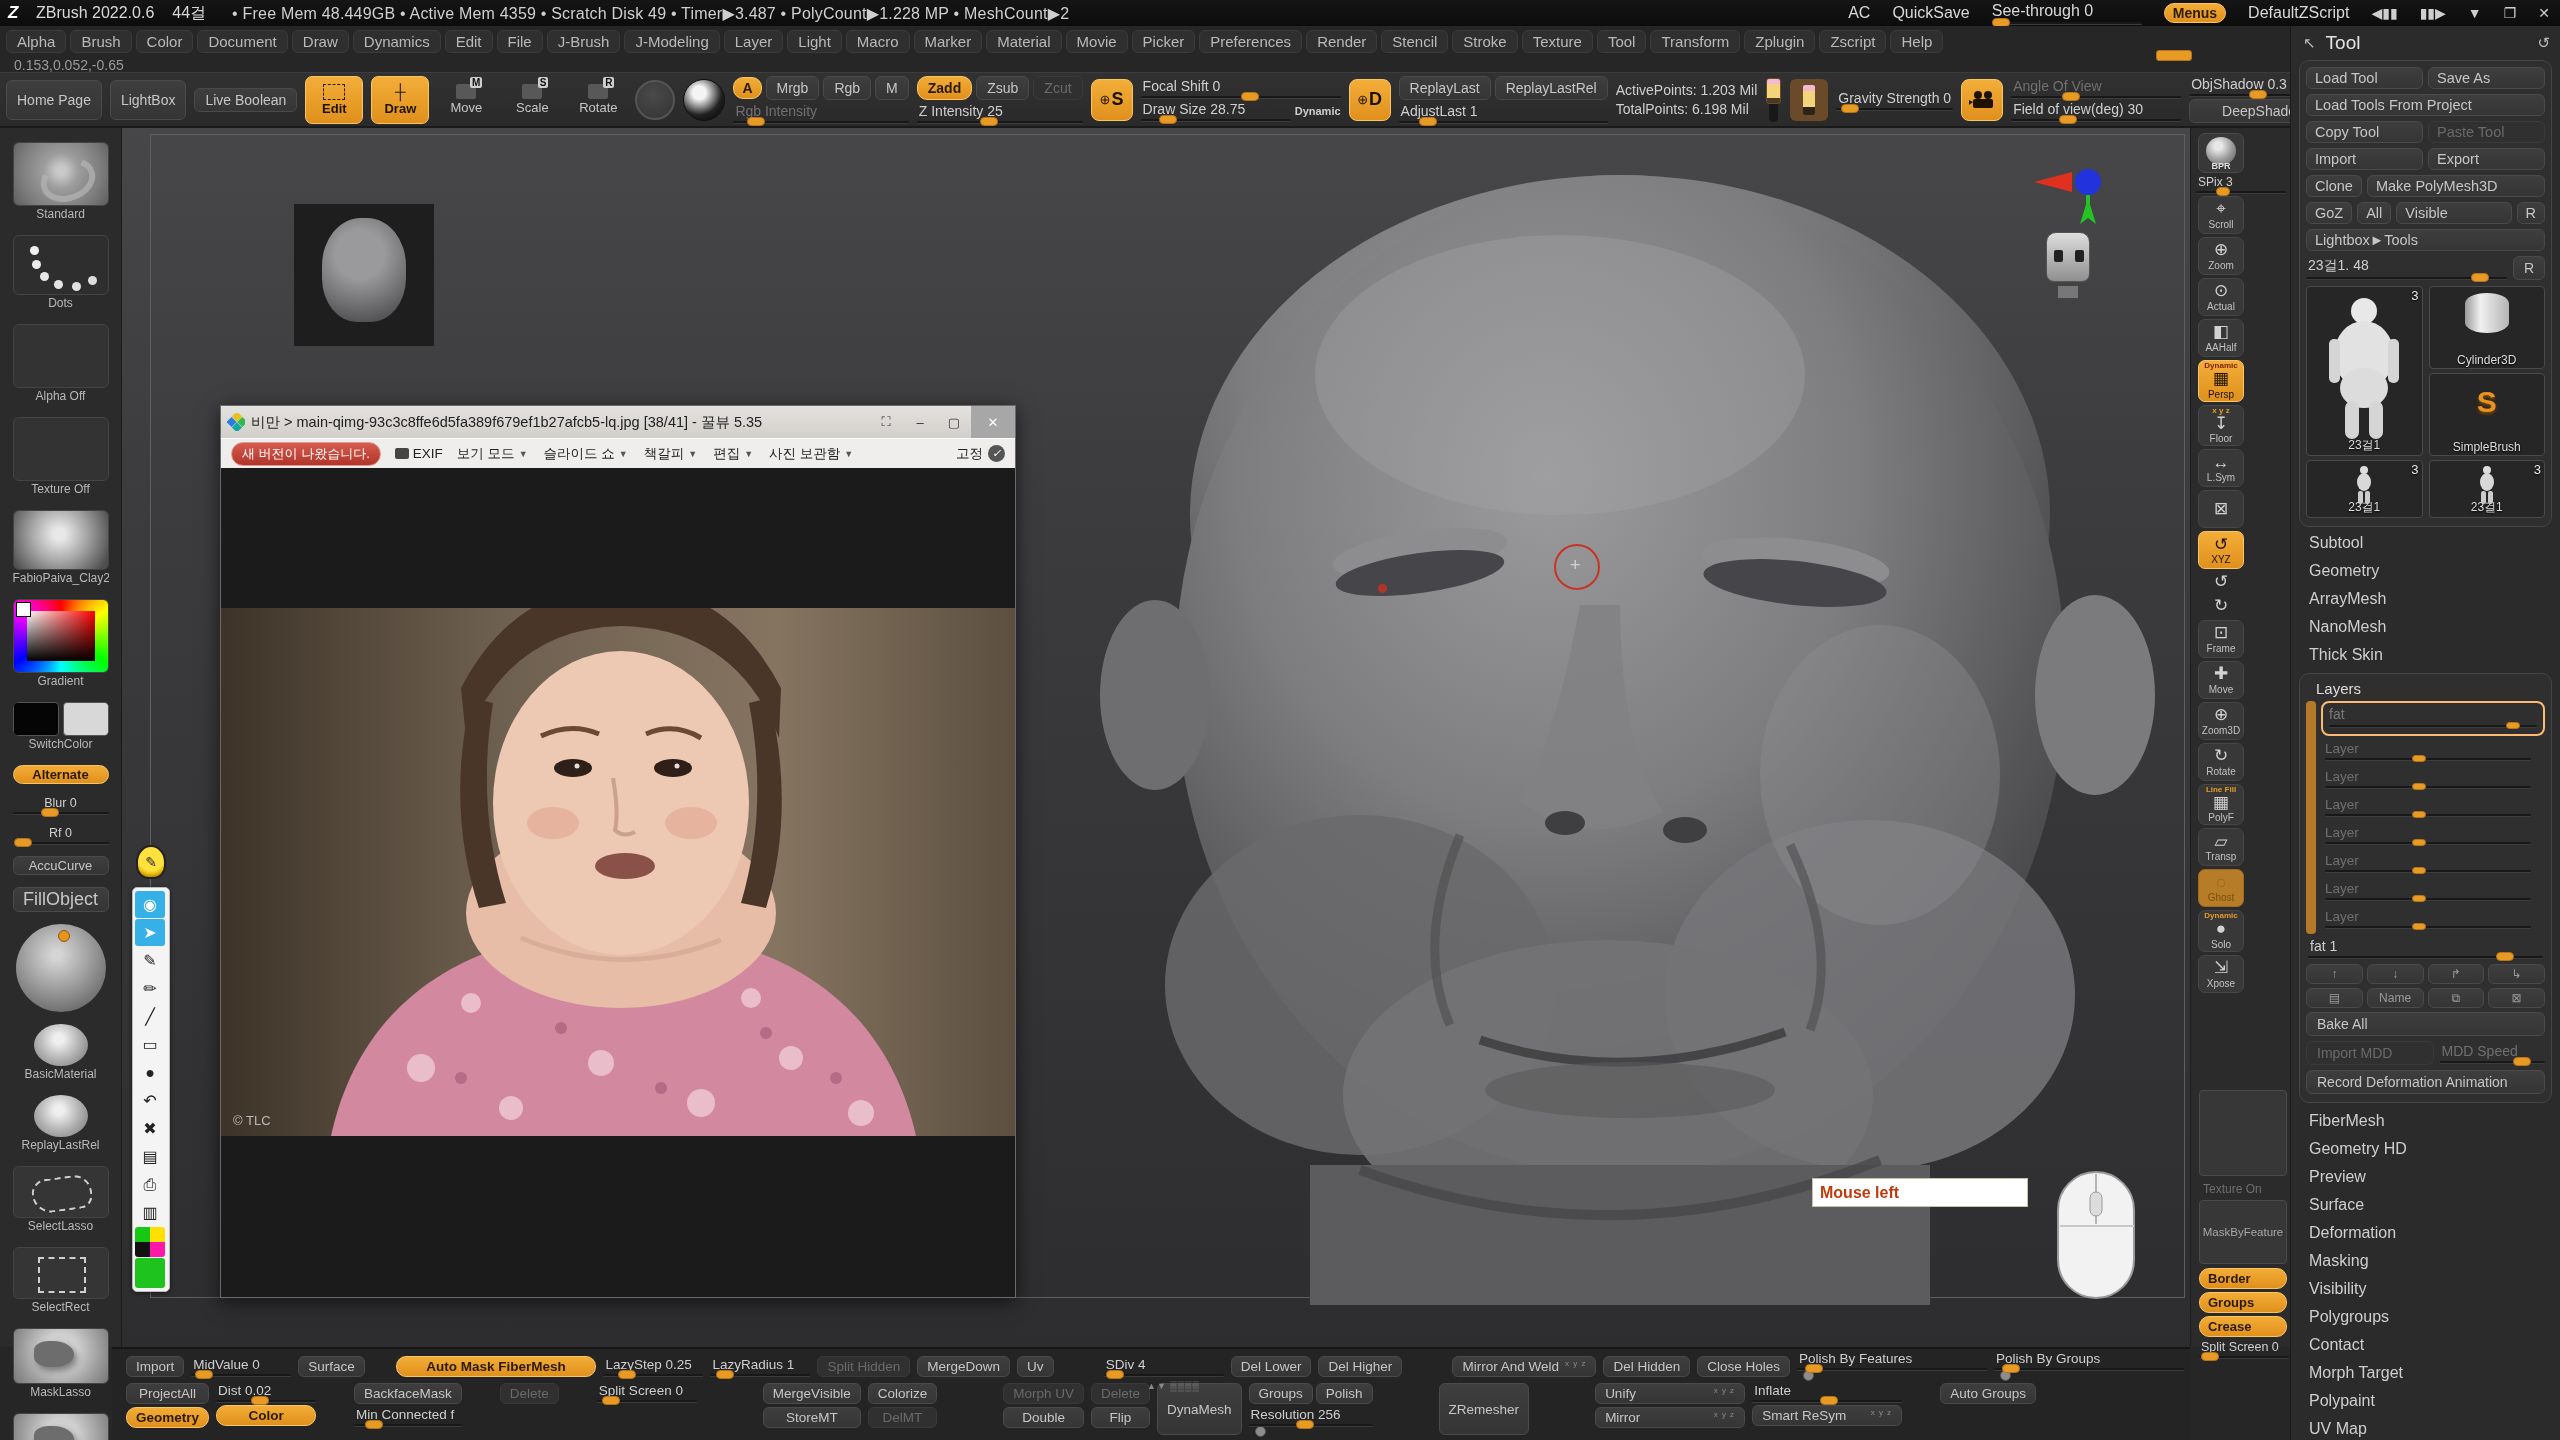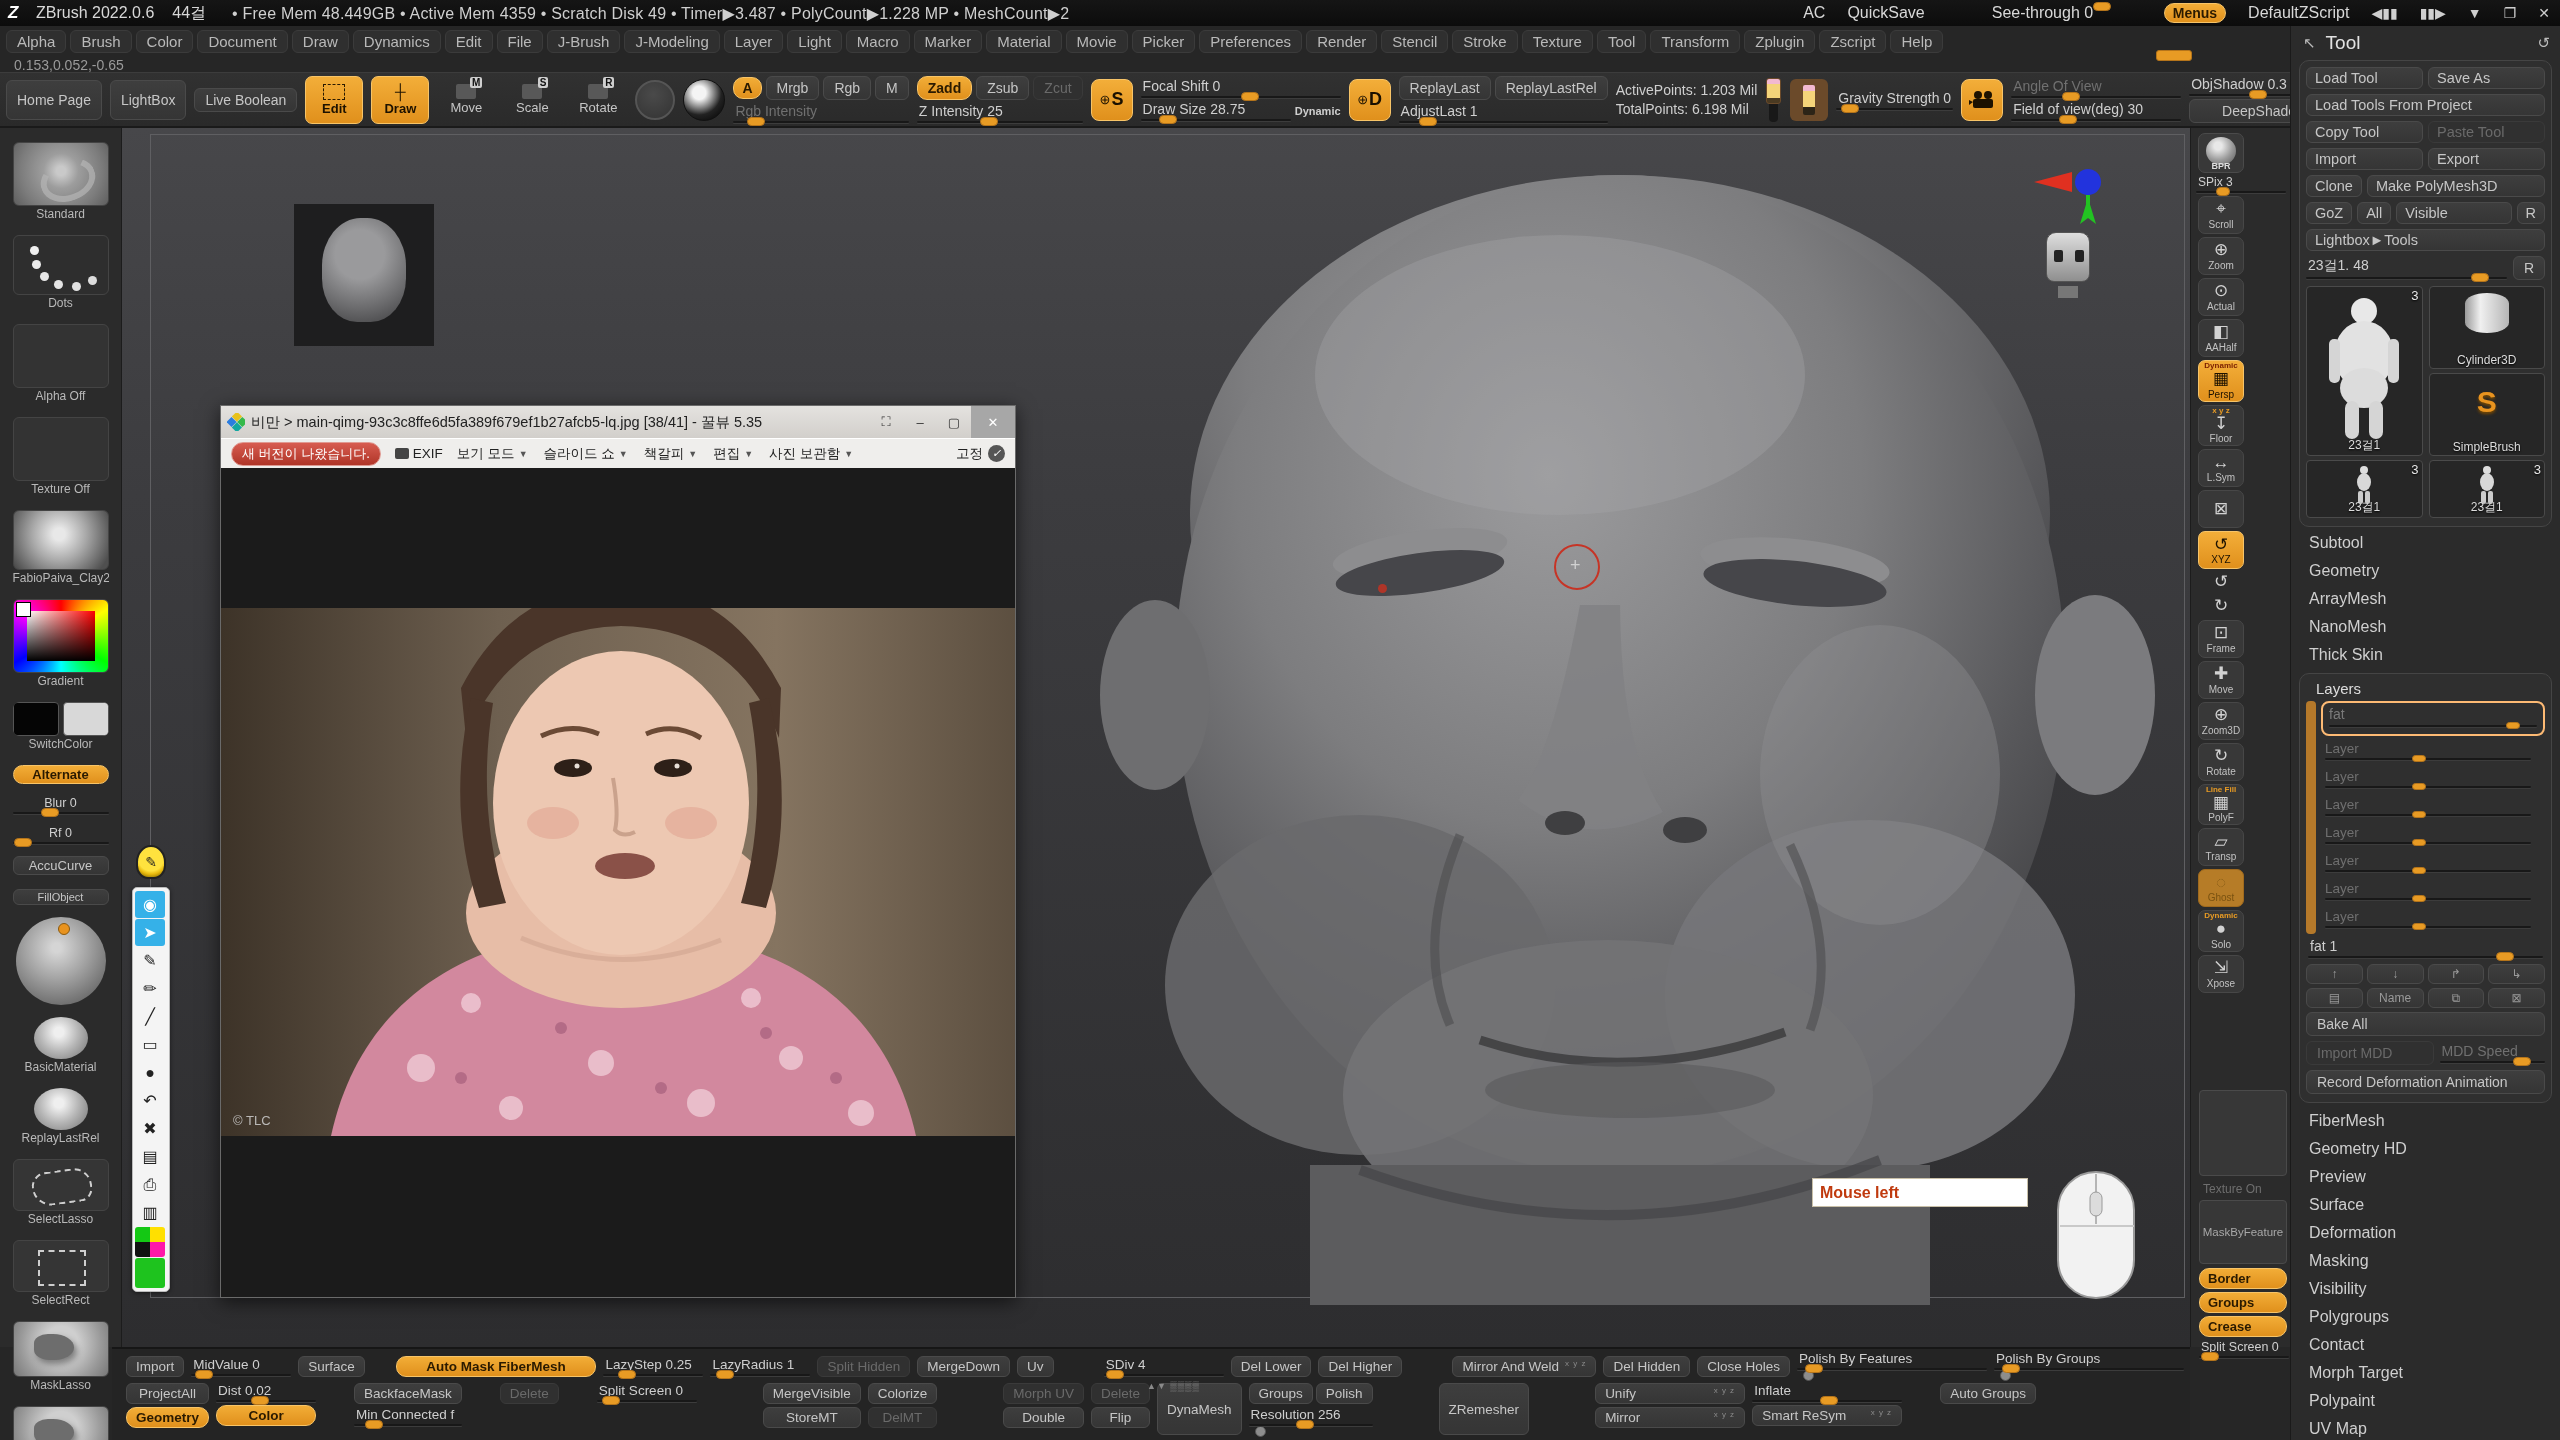--- a/index.html
+++ b/index.html
@@ -22,21 +22,21 @@
   .dot-ind::after { content:""; width:9px; height:9px; border-radius:50%; background:#8d8d8d; border:1px solid #555; display:inline-block; margin-left:6px; }
   .xyzb { font-size:8px; color:#8a8a8a; letter-spacing:1px; margin-left:6px; align-self:flex-start; }
 
   
   #titlebar { position:absolute; left:0; top:0; width:2560px; height:26px; background:linear-gradient(#151515,#0c0c0c);
     display:flex; align-items:center; color:#d8d8d8; font-size:16px; }
   #zlogo { width:22px; height:20px; margin:0 6px 0 8px; color:#fff; font-weight:bold; font-style:italic; font-size:17px; line-height:20px; }
   #tb-stats { color:#cfcfcf; margin-left:26px; letter-spacing:.2px; }
   #tb-doc { margin-left:18px; }
   #tb-right { margin-left:auto; display:flex; align-items:center; gap:22px; padding-right:10px; }
-  #see-through { display:flex; width:150px;margin-left:45px; }
+  #see-through { display:flex; flex-direction:column; width:150px; }
   #see-through .track { margin-top:2px; }
   .winico { color:#cfcfcf; font-size:14px; cursor:pointer; }
   #menubar { position:absolute; left:0; top:26px; width:2560px; height:30px; display:flex; align-items:center; gap:4px; padding-left:6px; background:#262626; }
   .menu-item { background:#2f2f2f; border:1px solid #3b3b3b; border-radius:6px; color:#b9b9b9; font-size:15px; padding:2px 10px; cursor:pointer; white-space:nowrap; }
   #coords { position:absolute; left:14px; top:57px; color:#9a9a9a; font-size:14px; }
 
   
   #shelf { position:absolute; left:0; top:72px; width:2560px; height:56px; background:linear-gradient(#313131,#2a2a2a);
     border-top:1px solid #3c3c3c; border-bottom:2px solid #1a1a1a; display:flex; align-items:center; gap:8px; padding:0 6px; }
   .shelf-sq { display:flex; flex-direction:column; align-items:center; justify-content:center; gap:1px;
@@ -478,21 +478,21 @@
       </div>
     <div class="tray-item vsl">
       <span class="vl" style="font-size:12.5px">Rf 0</span>
       <span class="track">
           <i class="thumb" style="left:2%"></i>
         </span>
       </div>
     <div class="tray-item">
       <span class="btn" style="width:96px;padding:1px 0;font-size:13px">AccuCurve</span></div>
     <div class="tray-item">
-      <span class="btn" style="width:96px;padding:1px 0;font-size:11px">FillObject</span></div>
+      <span class="btn" style="width:96px;padding:1px 0;font-size:18px">FillObject</span></div>
     <div class="tray-item">
       <div class="tray-thumb t-bigsphere"></div>
       </div>
     <div class="tray-item">
       <div class="tray-thumb t-sm"></div>
       <div class="tray-lbl">BasicMaterial</div>
       </div>
     <div class="tray-item">
       <div class="tray-thumb t-sm"></div>
       <div class="tray-lbl">ReplayLastRel</div>

